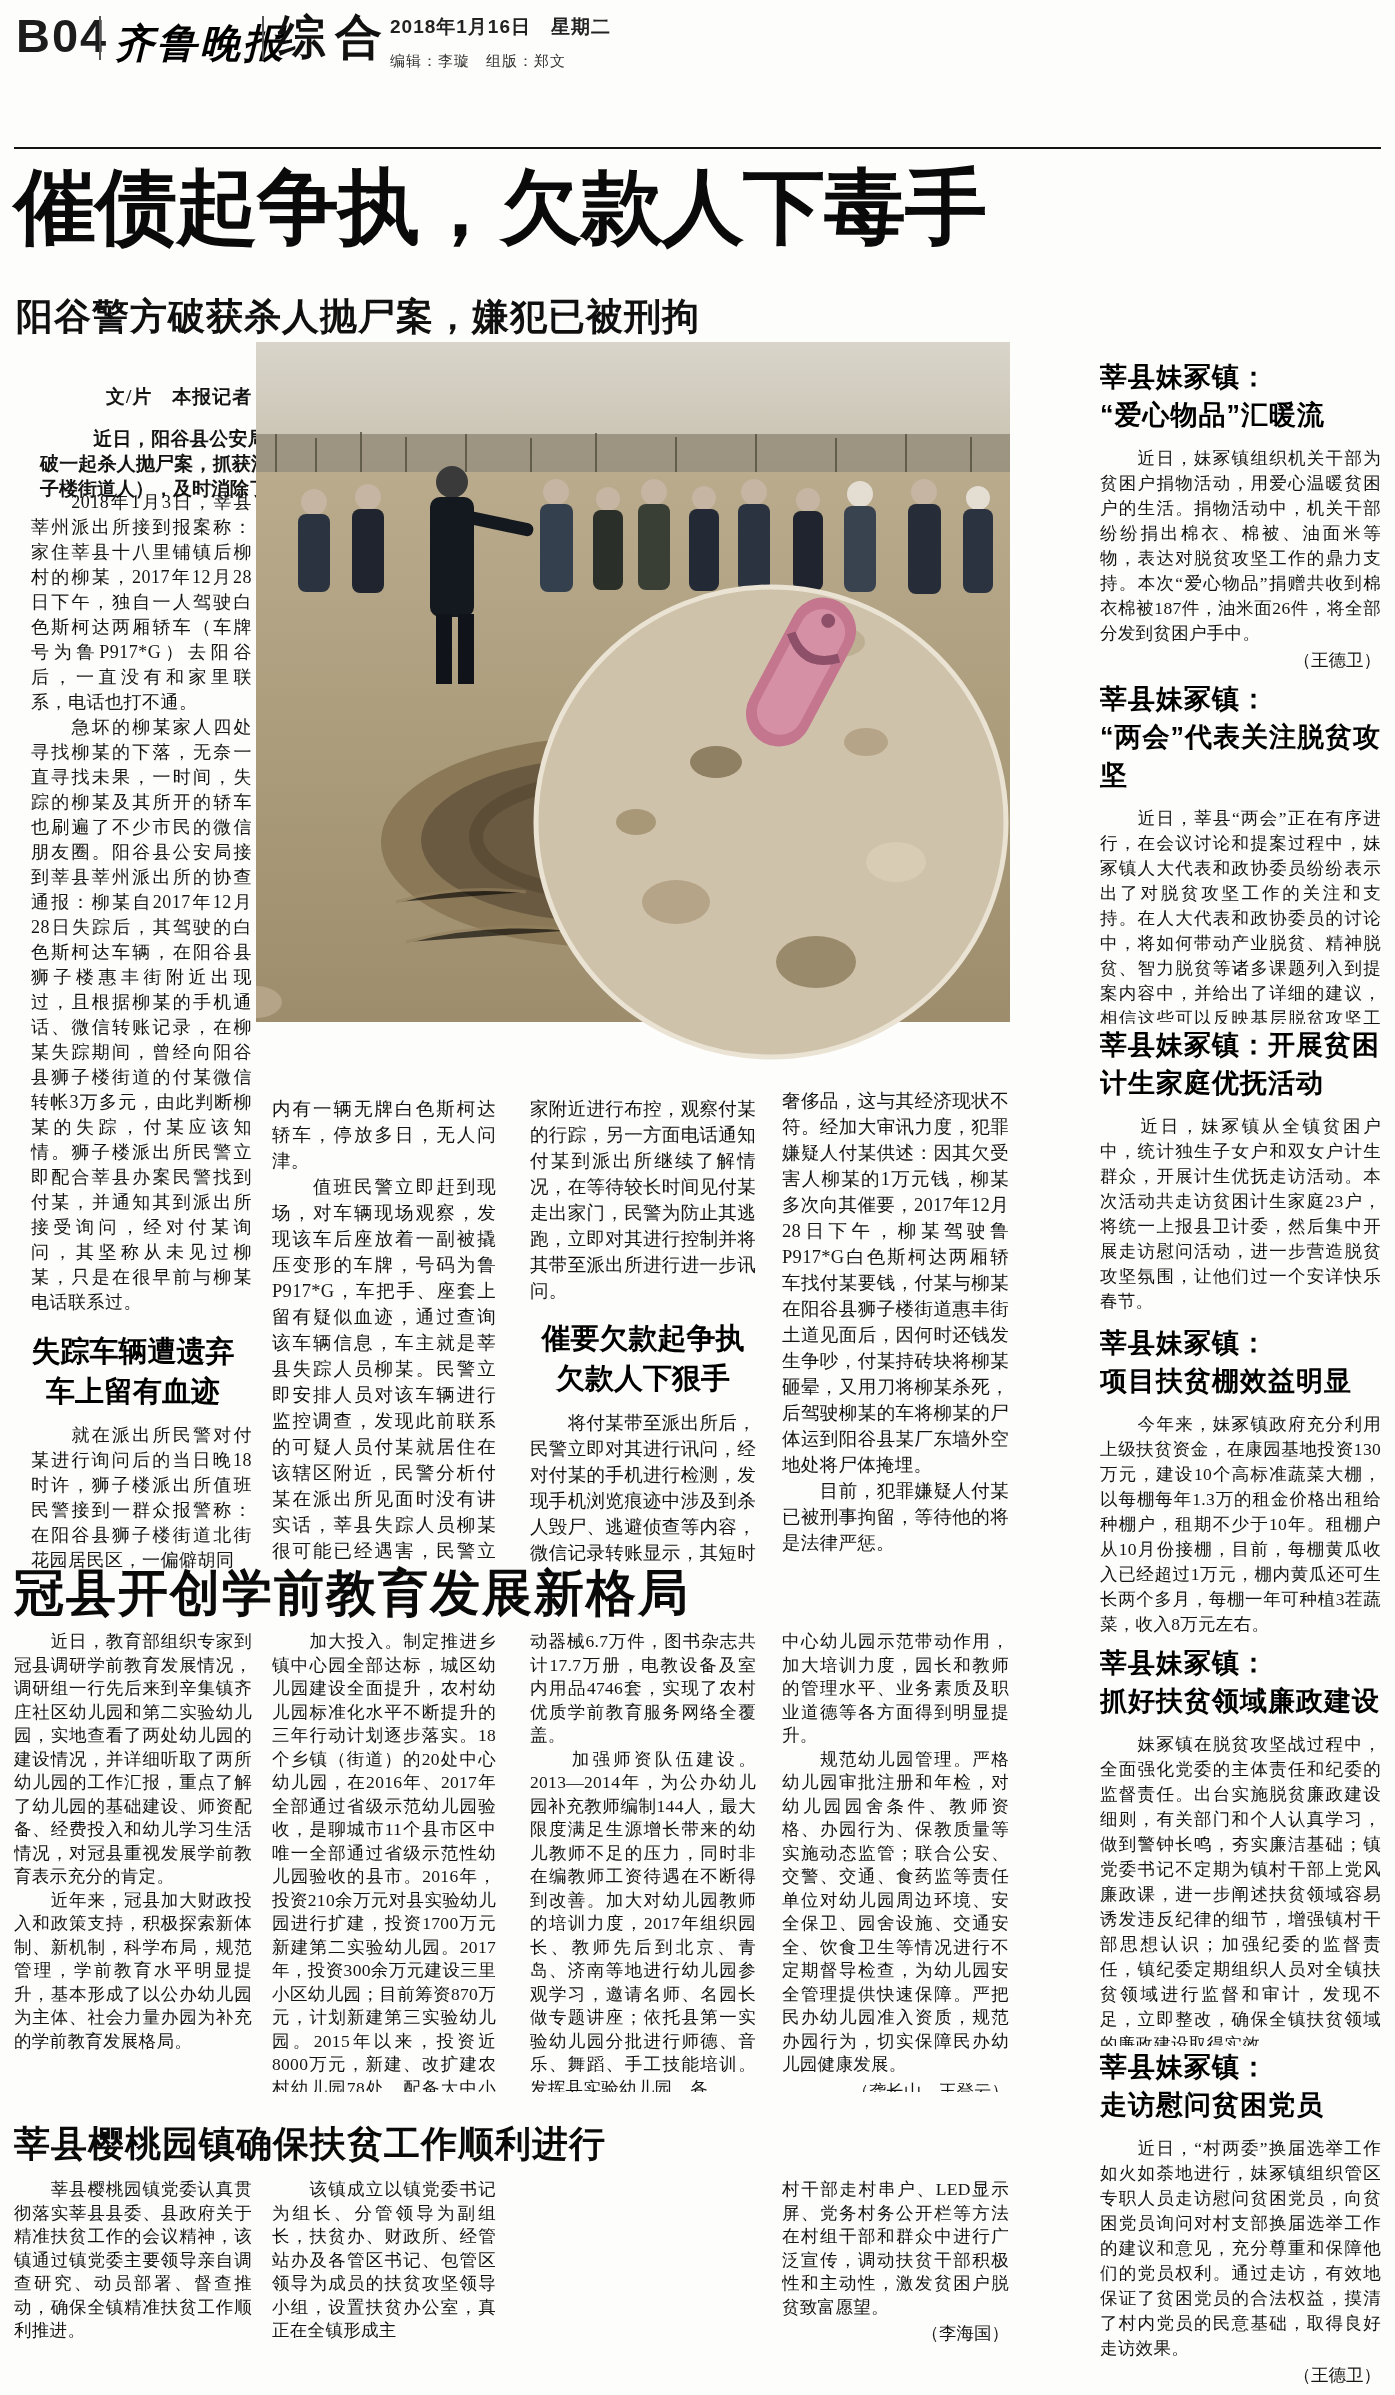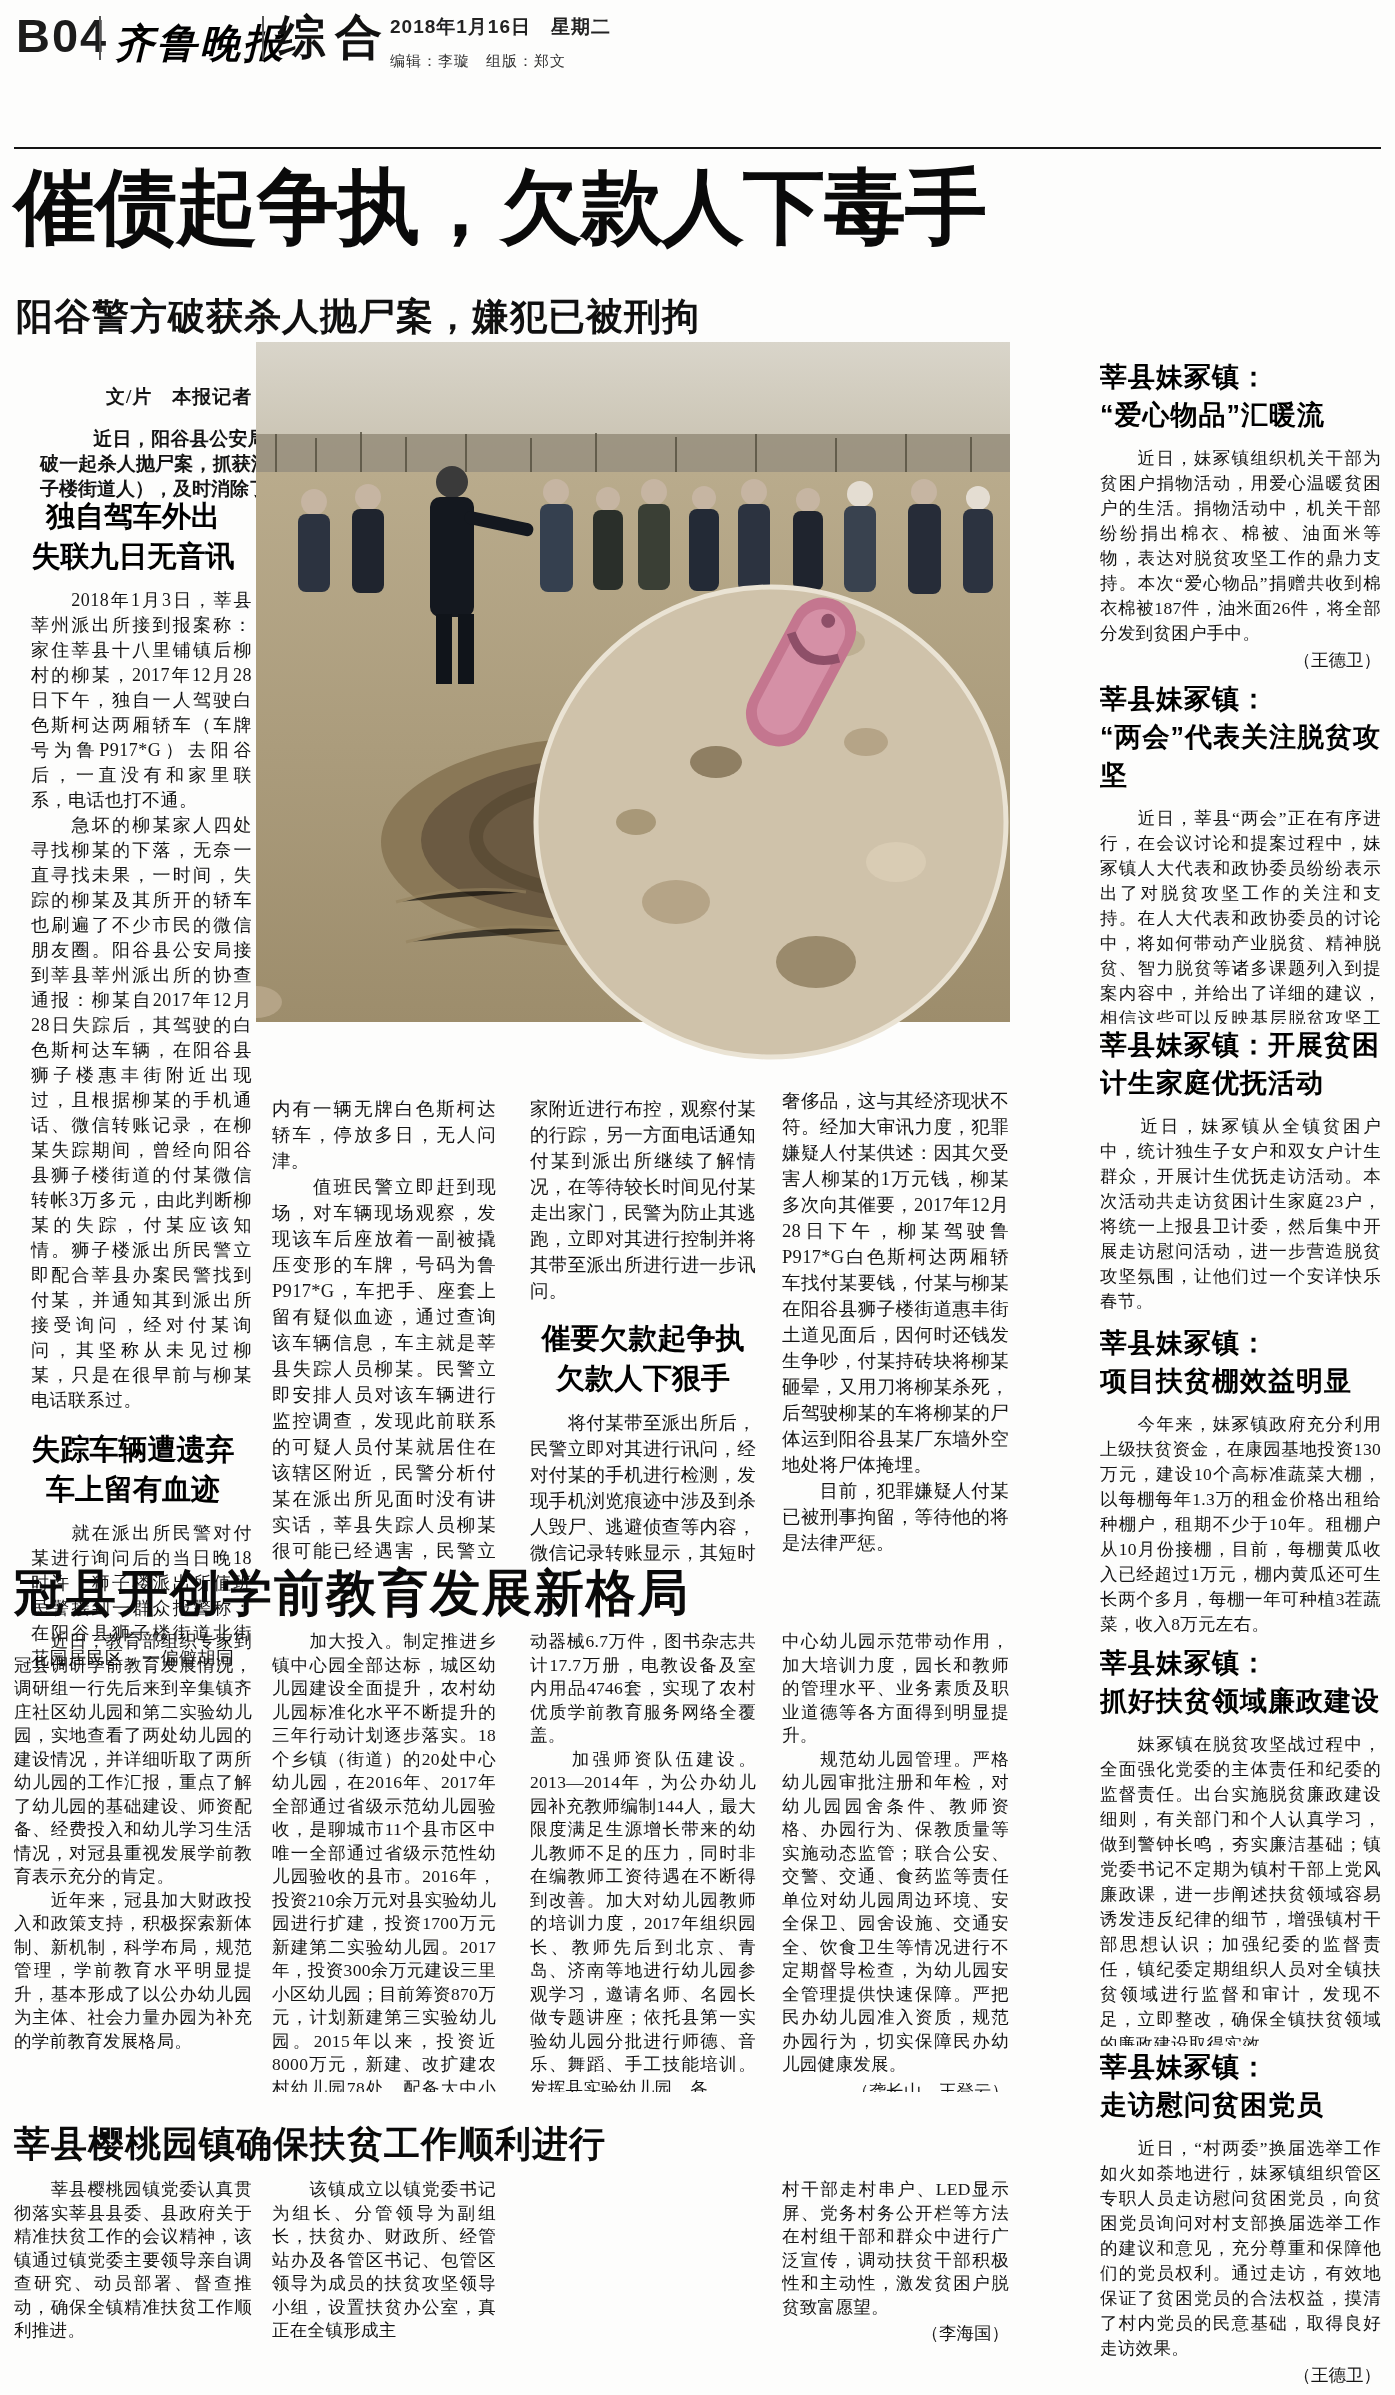--- a/index.html
+++ b/index.html
@@ -45,22 +45,20 @@
     <div class="staffline">编辑：李璇　组版：郑文</div>
   </div>
   <div class="abs hrule"></div>
 
   <div class="abs headline">催债起争执，欠款人下毒手</div>
   <div class="abs subhead">阳谷警方破获杀人抛尸案，嫌犯已被刑拘</div>
   <div class="abs byline">文/片　本报记者　李怀磊　通讯员　田纪康　王凤振</div>
   <div class="abs lead">近日，阳谷县公安局通过缜密侦查，在莘县警方的大力协作下，成功侦破一起杀人抛尸案，抓获涉嫌故意杀人犯罪嫌疑人付某（男，汉族，30岁，狮子楼街道人），及时消除了社会影响。</div>
 
   <div class="abs newscol" style="left:14px;top:490px;width:238px;height:1182px;">
-    <div class="colhead">独自驾车外出
-失联九日无音讯</div>
     <div class="body-txt">　　2018年1月3日，莘县莘州派出所接到报案称：家住莘县十八里铺镇后柳村的柳某，2017年12月28日下午，独自一人驾驶白色斯柯达两厢轿车（车牌号为鲁P917*G）去阳谷后，一直没有和家里联系，电话也打不通。
 　　急坏的柳某家人四处寻找柳某的下落，无奈一直寻找未果，一时间，失踪的柳某及其所开的轿车也刷遍了不少市民的微信朋友圈。阳谷县公安局接到莘县莘州派出所的协查通报：柳某自2017年12月28日失踪后，其驾驶的白色斯柯达车辆，在阳谷县狮子楼惠丰街附近出现过，且根据柳某的手机通话、微信转账记录，在柳某失踪期间，曾经向阳谷县狮子楼街道的付某微信转帐3万多元，由此判断柳某的失踪，付某应该知情。狮子楼派出所民警立即配合莘县办案民警找到付某，并通知其到派出所接受询问，经对付某询问，其坚称从未见过柳某，只是在很早前与柳某电话联系过。</div>
     <div class="colhead" style="margin-top:16px;">失踪车辆遭遗弃
 车上留有血迹</div>
     <div class="body-txt">　　就在派出所民警对付某进行询问后的当日晚18时许，狮子楼派出所值班民警接到一群众报警称：在阳谷县狮子楼街道北街花园居民区，一偏僻胡同</div>
   </div>
 
   <div class="abs" style="left:256px;top:342px;width:754px;height:728px;">
     <svg width="754" height="728" viewBox="0 0 754 728" xmlns="http://www.w3.org/2000/svg">
       <defs>

